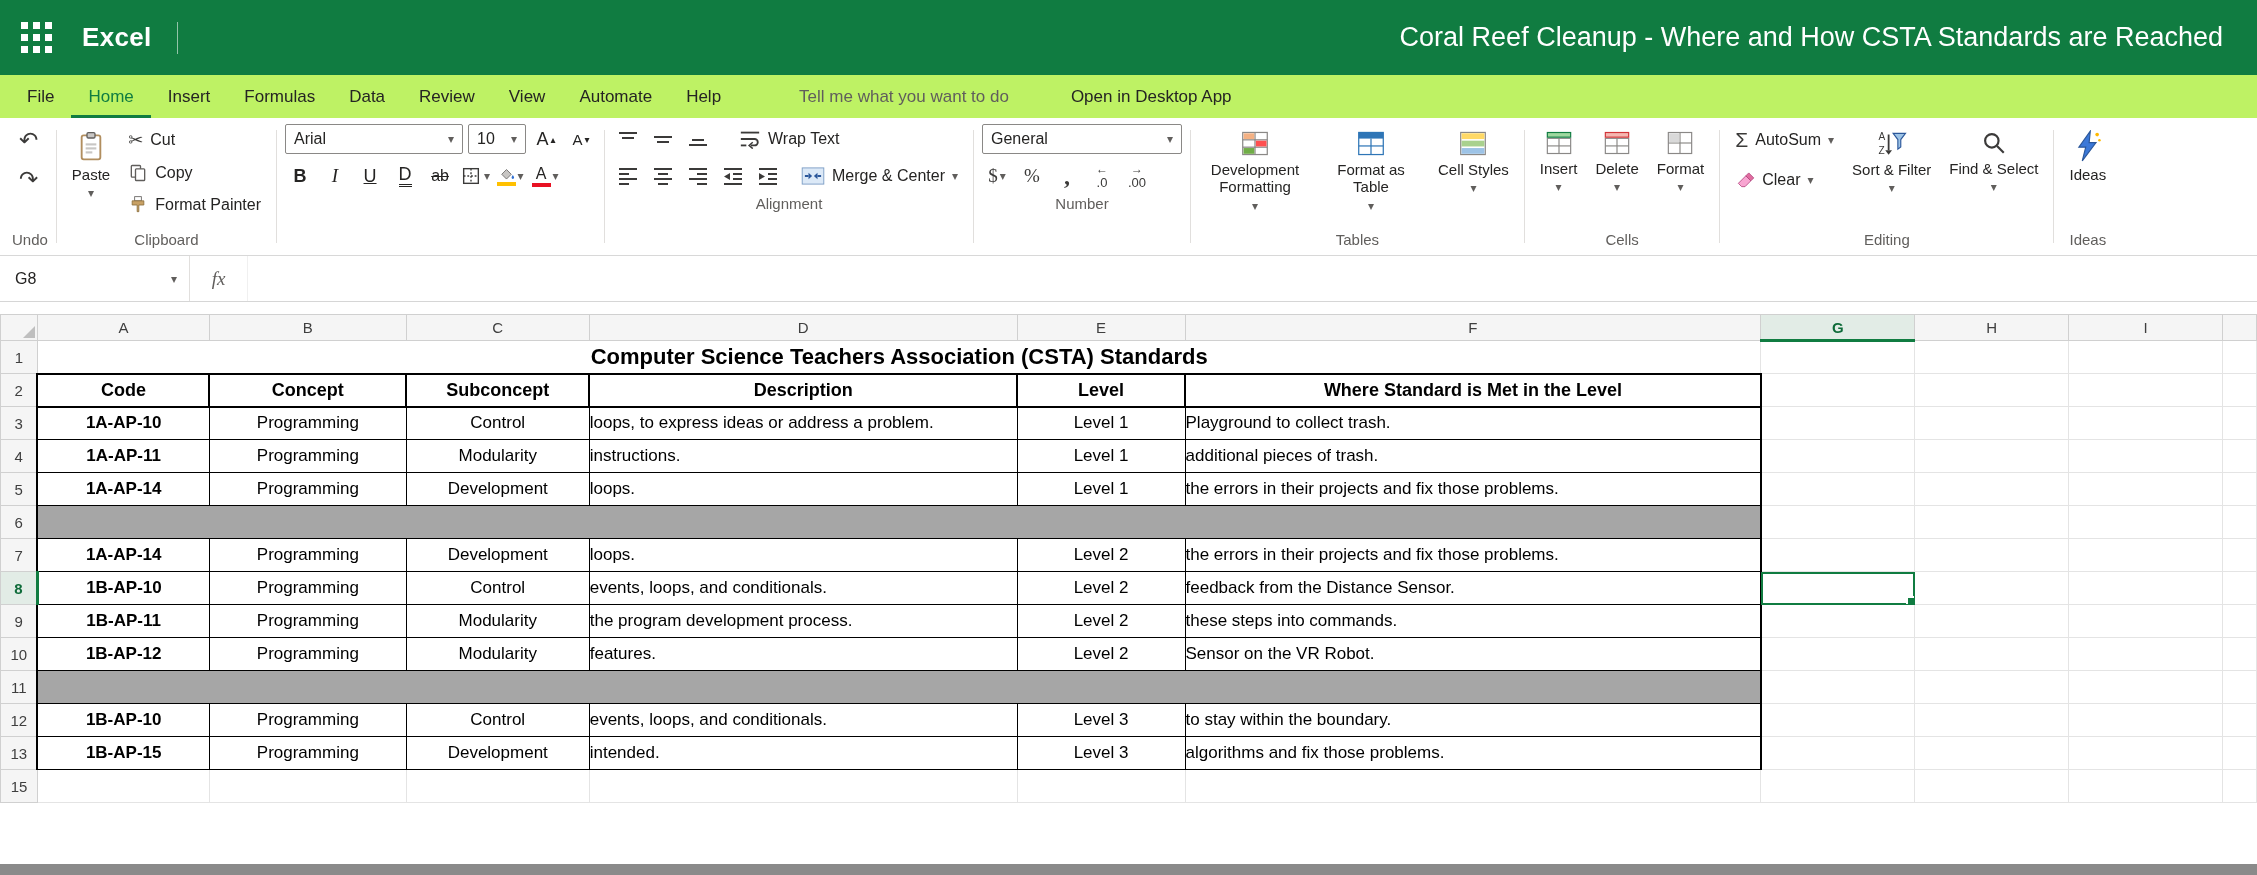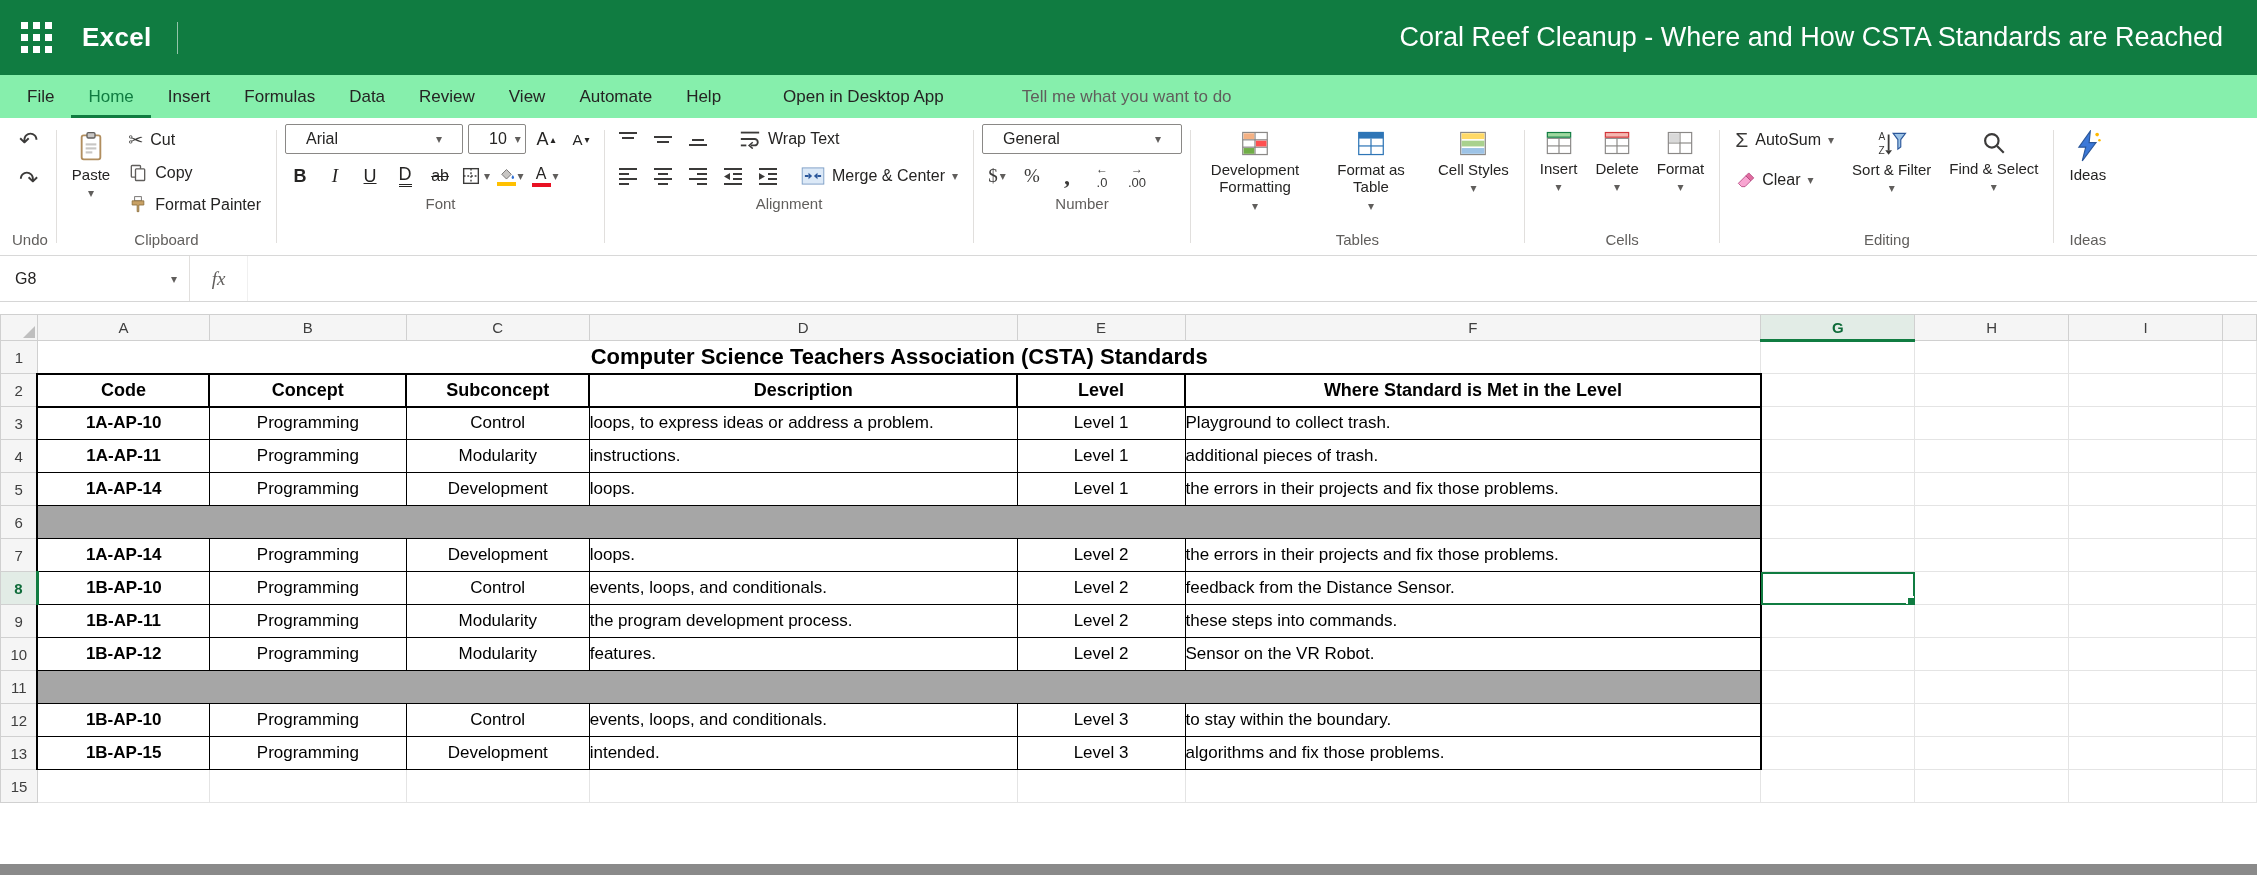--- a/index.html
+++ b/index.html
@@ -9,39 +9,39 @@
   
   .titlebar{height:75px;background:#107C41;display:flex;align-items:center;color:#fff;}
   .waffle{width:72px;height:75px;display:flex;align-items:center;justify-content:center;cursor:pointer;background:none;border:none;}
   .wgrid{display:grid;grid-template-columns:repeat(3,7px);grid-template-rows:repeat(3,7px);gap:5px;}
   .wgrid i{background:#fff;display:block;}
   .appname{font-size:26px;font-weight:700;letter-spacing:.3px;margin-left:10px;}
   .tb-div{width:1px;height:32px;background:rgba(255,255,255,.55);margin-left:26px;}
   .doc-title{margin-left:auto;margin-right:34px;font-size:27px;font-weight:400;white-space:nowrap;}
 
   
-  .menubar{height:43px;background:#86efac;display:flex;align-items:stretch;padding-left:10px;font-size:17px;}
+  .menubar{height:43px;background:#bef264;display:flex;align-items:stretch;padding-left:10px;font-size:17px;}
   .mtab{display:flex;align-items:center;padding:0 17px;background:none;border:none;font-size:17px;color:#252423;cursor:pointer;white-space:nowrap;}
   .mtab.active{color:#107C41;box-shadow:inset 0 -3px 0 #107C41;font-weight:400;}
   .tellme{margin-left:44px;color:#605E5C;}
   .opendesk{margin-left:28px;color:#252423;}
 
   
   .ribbon{height:138px;background:#fff;border-bottom:1px solid #D8D8D8;display:flex;align-items:stretch;padding:0 4px;}
   .rgroup{display:flex;flex-direction:column;padding:6px 8px 0;}
   .rcontent{flex:1;display:flex;align-items:flex-start;gap:4px;}
   .rlabel{text-align:center;font-size:15px;color:#605E5C;padding:4px 0 7px;white-space:nowrap;}
   .rdiv{width:1px;background:#E1DFDD;margin:12px 0;}
   .rbtn{display:flex;align-items:center;gap:7px;border:none;background:none;font:16px "Liberation Sans",sans-serif;color:#252423;padding:5px 7px;white-space:nowrap;cursor:pointer;border-radius:2px;}
   .rbig{display:flex;flex-direction:column;align-items:center;gap:4px;border:none;background:none;font:15px/1.15 "Liberation Sans",sans-serif;color:#252423;padding:6px 7px 2px;text-align:center;cursor:pointer;max-width:112px;border-radius:2px;}
   .chev{font-size:12px;color:#605E5C;line-height:1;}
   .stack{display:flex;flex-direction:column;}
   .rrow{display:flex;align-items:center;gap:5px;}
   .uglyph{font-size:23px;color:#3B3A39;line-height:1;}
-  .combo{display:flex;align-items:center;justify-content:space-between;border:1px solid #8A8886;height:30px;padding:0 20px;font-size:16px;background:#fff;cursor:pointer;border-radius:2px;gap:8px;text-align:right;}
+  .combo{display:flex;align-items:center;justify-content:space-between;border:1px solid #8A8886;height:30px;padding:0 8px;font-size:16px;background:#fff;cursor:pointer;border-radius:2px;gap:8px;text-align:right;}
   .lb{min-width:30px;height:30px;display:flex;align-items:center;justify-content:center;border:none;background:none;font-size:18px;color:#252423;cursor:pointer;gap:2px;border-radius:2px;}
   .b-bold{font-weight:700;}
   .b-italic{font-style:italic;font-family:"Liberation Serif",serif;font-size:19px;}
   .b-underline{text-decoration:underline;}
   .b-dunder{border-bottom:3px double #252423;line-height:1.05;}
   .b-strike{text-decoration:line-through;font-size:16px;text-align:right;}
   .fc{display:flex;flex-direction:column;align-items:center;line-height:1;}
   .fcbar{width:19px;height:4px;margin-top:1px;}
   .fcbar.red{background:#E81123;}
   .fcbar.yellow{background:#FFC000;}
@@ -112,22 +112,22 @@
 <div class="menubar">
   <button class="mtab">File</button>
   <button class="mtab active">Home</button>
   <button class="mtab">Insert</button>
   <button class="mtab">Formulas</button>
   <button class="mtab">Data</button>
   <button class="mtab">Review</button>
   <button class="mtab">View</button>
   <button class="mtab">Automate</button>
   <button class="mtab">Help</button>
+  <button class="mtab tellme">Tell me what you want to do</button>
   <button class="mtab opendesk">Open in Desktop App</button>
-  <button class="mtab tellme">Tell me what you want to do</button>
 </div>
 
 <div class="ribbon">
 
   <div class="rgroup">
     <div class="rcontent stack" style="gap:6px;">
       <button class="rbtn">
           <span class="uglyph">↶</span>
         </button>
       <button class="rbtn">
@@ -232,21 +232,20 @@
         </button>
         <button class="lb">
           <span class="fc">
             <span style="font-size:16px;line-height:1;">A</span>
             <span class="fcbar red"></span>
           </span>
           <span class="chev">▾</span>
         </button>
       </div>
     </div>
-    <div class="rlabel">Font</div>
   </div>
   <div class="rdiv"></div>
 
   <div class="rgroup">
     <div class="stack" style="gap:7px;">
       <div class="rrow">
         <button class="lb">
           <span>
               <svg width="22" height="18" viewBox="0 0 22 18" stroke="#3B3A39" stroke-width="2">
                 <line x1="2" y1="3" x2="20" y2="3"></line>

